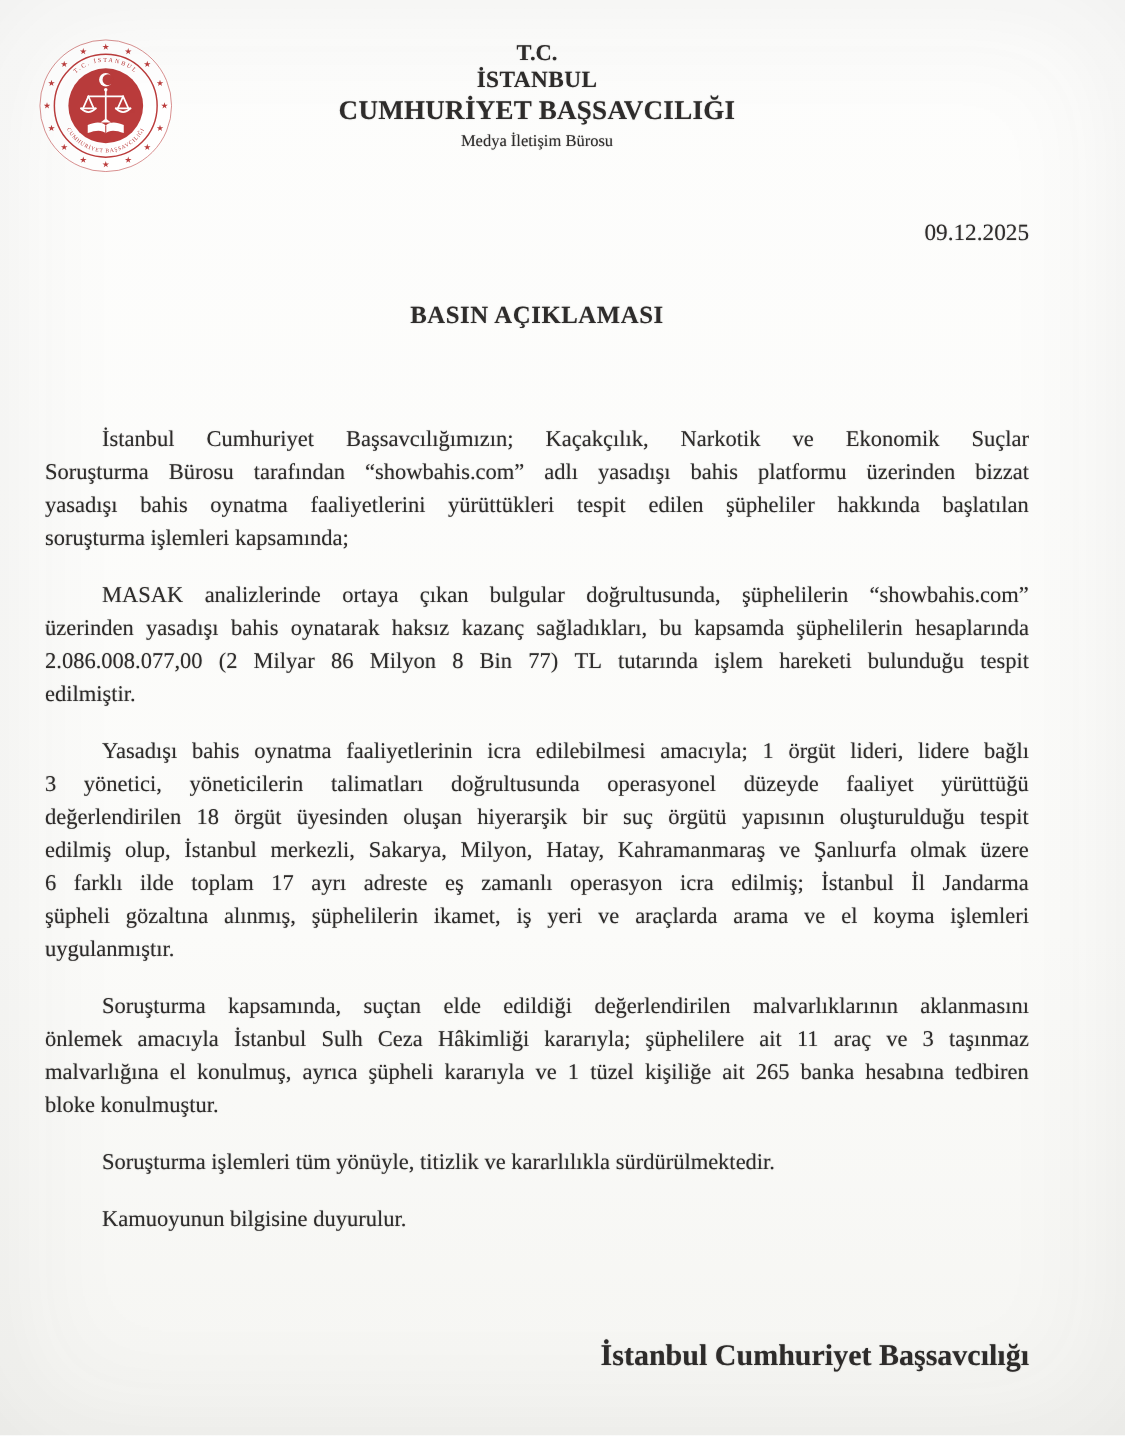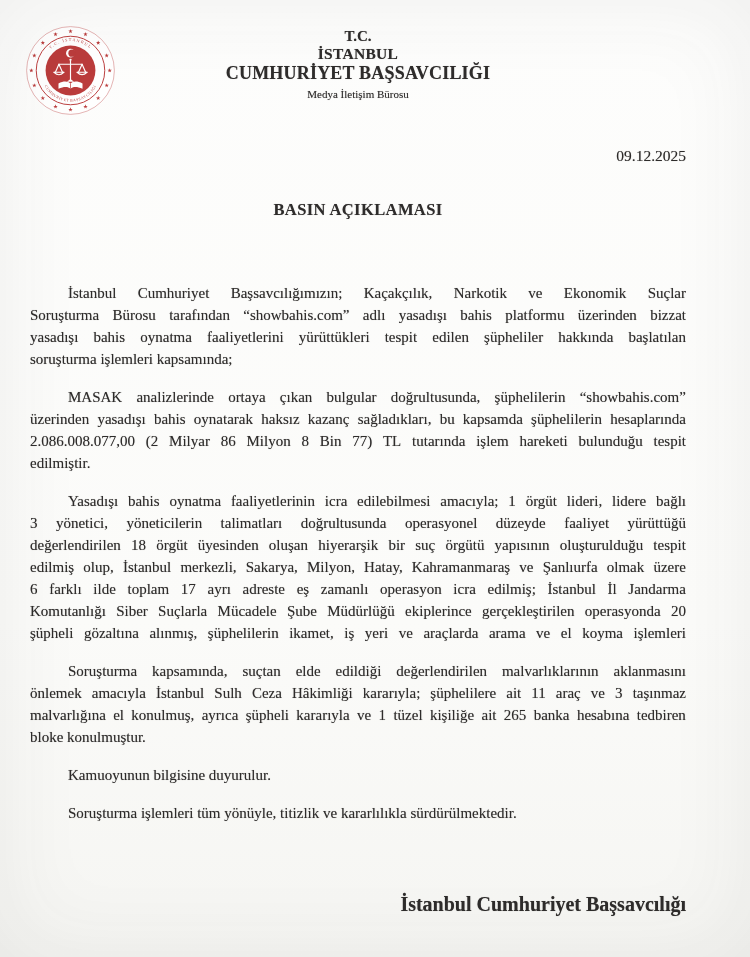--- a/index.html
+++ b/index.html
@@ -302,47 +302,36 @@
             <span>eş</span>
             <span>zamanlı</span>
             <span>operasyon</span>
             <span>icra</span>
             <span>edilmiş;</span>
             <span>İstanbul</span>
             <span>İl</span>
             <span>Jandarma</span>
           </div>
         <div class="line jline">
-            <span>Komutanlığı</span>
-            <span>Siber</span>
-            <span>Suçlarla</span>
-            <span>Mücadele</span>
-            <span>Şube</span>
-            <span>Müdürlüğü</span>
-            <span>ekiplerince</span>
-            <span>gerçekleştirilen</span>
-            <span>operasyonda</span>
-            <span>20</span>
-          </div>
-        <div class="line jline">
             <span>şüpheli</span>
             <span>gözaltına</span>
             <span>alınmış,</span>
             <span>şüphelilerin</span>
             <span>ikamet,</span>
             <span>iş</span>
             <span>yeri</span>
             <span>ve</span>
             <span>araçlarda</span>
             <span>arama</span>
             <span>ve</span>
             <span>el</span>
             <span>koyma</span>
             <span>işlemleri</span>
           </div>
+        <div class="line lastline">uygulanmıştır.</div>
       </div>
 
       <div class="para">
         <div class="line jline first">
             <span>Soruşturma</span>
             <span>kapsamında,</span>
             <span>suçtan</span>
             <span>elde</span>
             <span>edildiği</span>
             <span>değerlendirilen</span>
@@ -379,25 +368,25 @@
             <span>ait</span>
             <span>265</span>
             <span>banka</span>
             <span>hesabına</span>
             <span>tedbiren</span>
           </div>
         <div class="line lastline">bloke konulmuştur.</div>
       </div>
 
       <div class="para">
+        <div class="line lastline first">Soruşturma işlemleri tüm yönüyle, titizlik ve kararlılıkla sürdürülmektedir.</div>
+      </div>
+
+      <div class="para">
         <div class="line lastline first">Kamuoyunun bilgisine duyurulur.</div>
-      </div>
-
-      <div class="para">
-        <div class="line lastline first">Soruşturma işlemleri tüm yönüyle, titizlik ve kararlılıkla sürdürülmektedir.</div>
       </div>
 
     </div>
 
     <div class="signature soft">İstanbul Cumhuriyet Başsavcılığı</div>
 
   </div>
 </div>
 
 </body></html>

